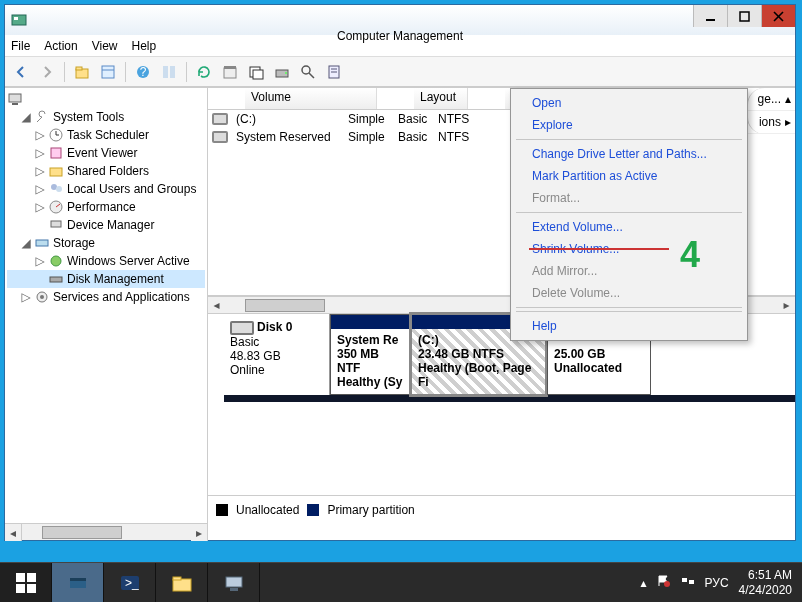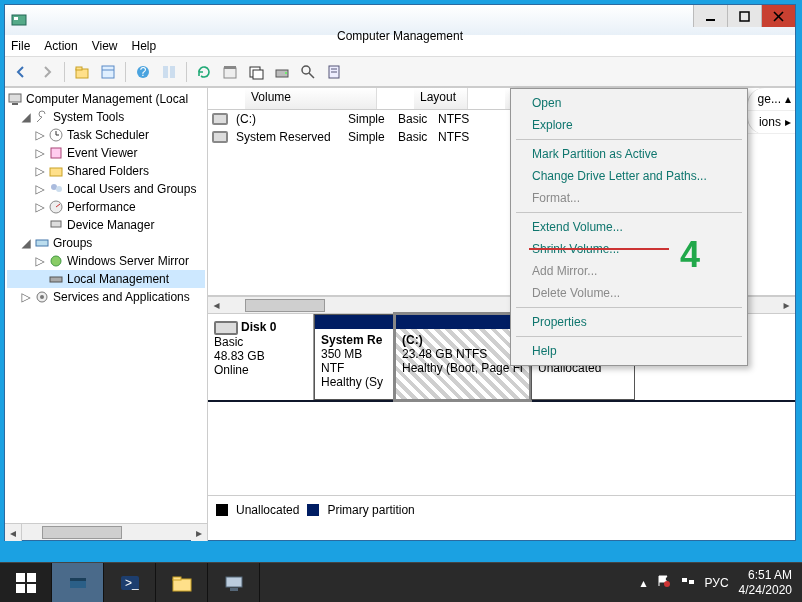--- a/index.html
+++ b/index.html
@@ -40,26 +40,26 @@
 .list-row { display: flex; height: 18px; align-items: center; }
 .list-row span { padding: 0 6px; }
 .list-row .vicon{width:16px;height:12px;background:#888;border-radius:2px;margin-left:4px;margin-right:2px;position:relative}
 .list-row .vicon::before{content:"";position:absolute;inset:2px;background:#ddd}
 
 .hscroll { height: 17px; background:#f0f0f0; display:flex; align-items:center; border-top:1px solid #ccc }
 .hscroll .thumb{ height:13px; background:#cfcfcf; margin-left:20px; width:80px; border:1px solid #999 }
 .hscroll .hbtn{width:17px;height:17px;display:flex;align-items:center;justify-content:center;color:#555}
 
 .diskpane { flex:1; background:#fff; border-top:1px solid #ccc; display:flex; flex-direction:column; }
-.diskrow { display:flex; border-bottom:2px solid #0f172a; height:88px; }
+.diskrow { display:flex; border-bottom:7px solid #0f172a; height:88px;margin-left:16px; }
 .diskinfo { width:106px; border-right:1px solid #999; padding:6px; }
 .diskinfo .dicon{width:24px;height:14px;background:#777;display:inline-block;border-radius:2px;vertical-align:middle;position:relative;margin-right:3px}
 .diskinfo .dicon::before{content:"";position:absolute;inset:2px;background:#ddd}
 .parts { flex:1; display:flex; gap:1px; padding-top:0; }
-.part { border:1px solid #555; margin:0; display:flex; flex-direction:column; }
+.part { border:1px solid #555; margin:0; display:flex; flex-direction:column;font-weight:bold; }
 .part-head { height:14px; background:#001d63; }
 .part-body { flex:1; padding:4px 6px; position:relative; }
 .part.sel .part-body { background: repeating-linear-gradient(45deg,#fff,#fff 4px,#cfcfcf 4px,#cfcfcf 8px); }
 .part.sel { outline:3px solid #888; outline-offset:-1px }
 .part.unalloc .part-head { background:#000; }
 .legend { height:28px; display:flex; align-items:center; gap:8px; padding:0 8px; border-top:1px solid #ccc; }
 .legend .sw { width:12px; height:12px; display:inline-block; }
 
 
 .main-hscroll { height:17px; display:flex; border-top:1px solid #ccc; }
@@ -67,21 +67,21 @@
 .main-hscroll .track{flex:1;background:#f0f0f0;position:relative;overflow:hidden}
 .main-hscroll .thumb{position:absolute;left:20px;top:2px;height:13px;width:80px;background:#cfcfcf;border:1px solid #999}
 
 
 .actions-stub { position:absolute; right:0; top:0; width:48px; height:46px; background:#fff; border-left:1px solid #ccc;border-radius:17px; }
 .actions-stub .row{height:23px;display:flex;align-items:center;justify-content:flex-end;padding-right:4px;border-bottom:1px solid #eee}
 .actions-stub .ar{margin-left:4px}
 
 
 .ctx { position:absolute; left:510px; top:88px; width:238px; background:#f2f2f2; border:1px solid #969696; box-shadow:3px 3px 6px rgba(0,0,0,.25); padding:3px; z-index:50 }
-.ctx-item { height:22px; display:flex; align-items:center; padding:0 18px; color:#0f766e; }
+.ctx-item { height:22px; display:flex; align-items:center; padding:0 18px; color:#1d4ed8; }
 .ctx-item.disabled { color:#8a8a8a; }
 .ctx-sep { height:1px; background:#c6c6c6; margin:3px 2px; }
 .ctx .underline { position:absolute; height:2px; background:#c33; }
 
 .annot4 { position:absolute; left:680px; top:234px; color:#21a84a; font-size:36px; font-weight:600; z-index:60 }
 
 
 .taskbar { position:absolute; left:0; bottom:0; width:802px; height:40px; background:#2a2a2a; display:flex; align-items:stretch; color:#fff; border-top:1px solid #444 }
 .tbtn { width:52px; display:flex; align-items:center; justify-content:center; border-right:1px solid #111 }
 .tbtn.start{background:#202020}
@@ -208,21 +208,20 @@
 
   <div class="body">
     <div class="tree">
       <div class="tree-row">
           <span class="ticon">
             <svg viewBox="0 0 16 16">
               <rect x="2" y="3" width="12" height="8" fill="#ddd" stroke="#666"></rect>
               <rect x="5" y="12" width="6" height="2" fill="#666"></rect>
             </svg>
           </span>
-          <span>Computer Management (Local</span>
         </div>
       <div class="tree-row pad1">
           <span class="tw">◢</span>
           <span class="ticon">
             <svg viewBox="0 0 16 16">
               <path d="M3 13 L8 8 M11 5a3 3 0 1 0-3 3" stroke="#888" fill="none"></path>
             </svg>
           </span>
           <span>System Tools</span>
         </div>
@@ -284,39 +283,39 @@
           </span>
           <span>Device Manager</span>
         </div>
       <div class="tree-row pad1">
           <span class="tw">◢</span>
           <span class="ticon">
             <svg viewBox="0 0 16 16">
               <rect x="2" y="5" width="12" height="6" fill="#bde" stroke="#47a"></rect>
             </svg>
           </span>
-          <span>Groups</span>
+          <span>Storage</span>
         </div>
       <div class="tree-row pad2">
           <span class="tw">▷</span>
           <span class="ticon">
             <svg viewBox="0 0 16 16">
               <circle cx="8" cy="8" r="5" fill="#8c6" stroke="#494"></circle>
             </svg>
           </span>
-          <span>Windows Server Mirror</span>
+          <span>Windows Server Active</span>
         </div>
       <div class="tree-row pad2 selected">
           <span class="tw"></span>
           <span class="ticon">
             <svg viewBox="0 0 16 16">
               <rect x="2" y="6" width="12" height="5" fill="#aaa" stroke="#555"></rect>
             </svg>
           </span>
-          <span>Local Management</span>
+          <span>Disk Management</span>
         </div>
       <div class="tree-row pad1">
           <span class="tw">▷</span>
           <span class="ticon">
             <svg viewBox="0 0 16 16">
               <circle cx="8" cy="8" r="5" fill="#eee" stroke="#777"></circle>
               <circle cx="8" cy="8" r="2" fill="#777"></circle>
             </svg>
           </span>
           <span>Services and Applications</span>
@@ -419,31 +418,30 @@
         <div class="thumb"></div>
       </div>
     <div class="hbtn">▸</div>
   </div>
 </div>
 
 <div class="ctx">
   <div class="ctx-item">Open</div>
   <div class="ctx-item">Explore</div>
   <div class="ctx-sep"></div>
+  <div class="ctx-item">Change Drive Letter and Paths...</div>
   <div class="ctx-item">Mark Partition as Active</div>
-  <div class="ctx-item">Change Drive Letter and Paths...</div>
   <div class="ctx-item disabled">Format...</div>
   <div class="ctx-sep"></div>
   <div class="ctx-item">Extend Volume...</div>
   <div class="underline" style="left:18px;top:159px;width:140px"></div>
   <div class="ctx-item">Shrink Volume...</div>
   <div class="ctx-item disabled">Add Mirror...</div>
   <div class="ctx-item disabled">Delete Volume...</div>
   <div class="ctx-sep"></div>
-  <div class="ctx-item">Properties</div>
   <div class="ctx-sep"></div>
   <div class="ctx-item">Help</div>
 </div>
 
 <div class="annot4">4</div>
 
 <div class="taskbar">
   <div class="tbtn start">
     <svg viewBox="0 0 22 22">
         <rect x="1" y="1" width="9" height="9" fill="#fff"></rect>

